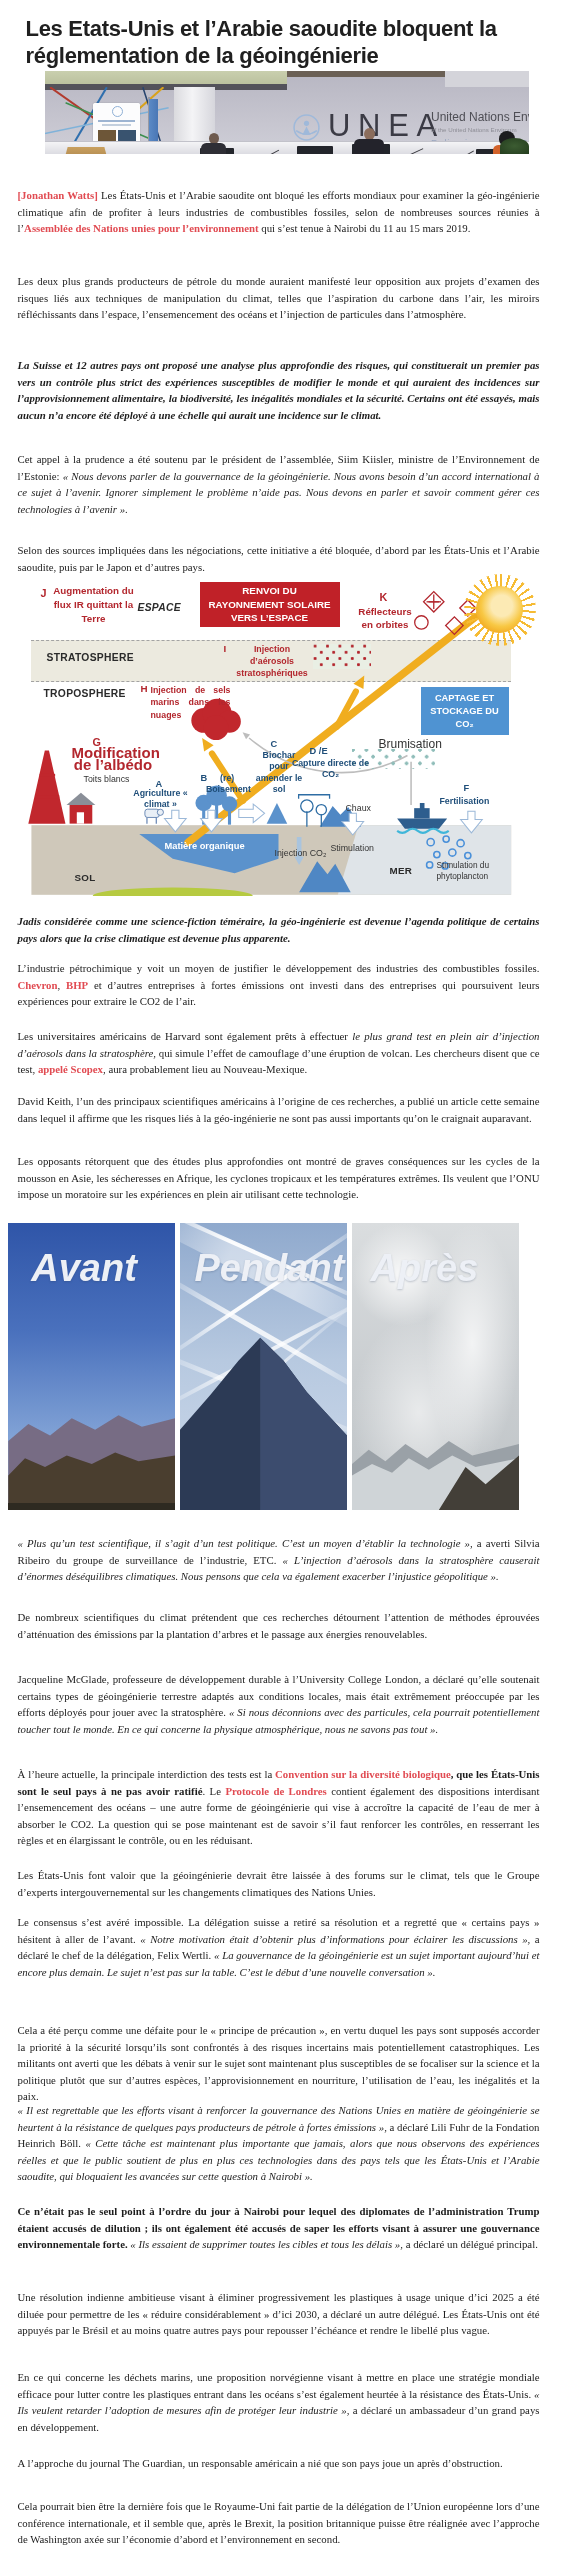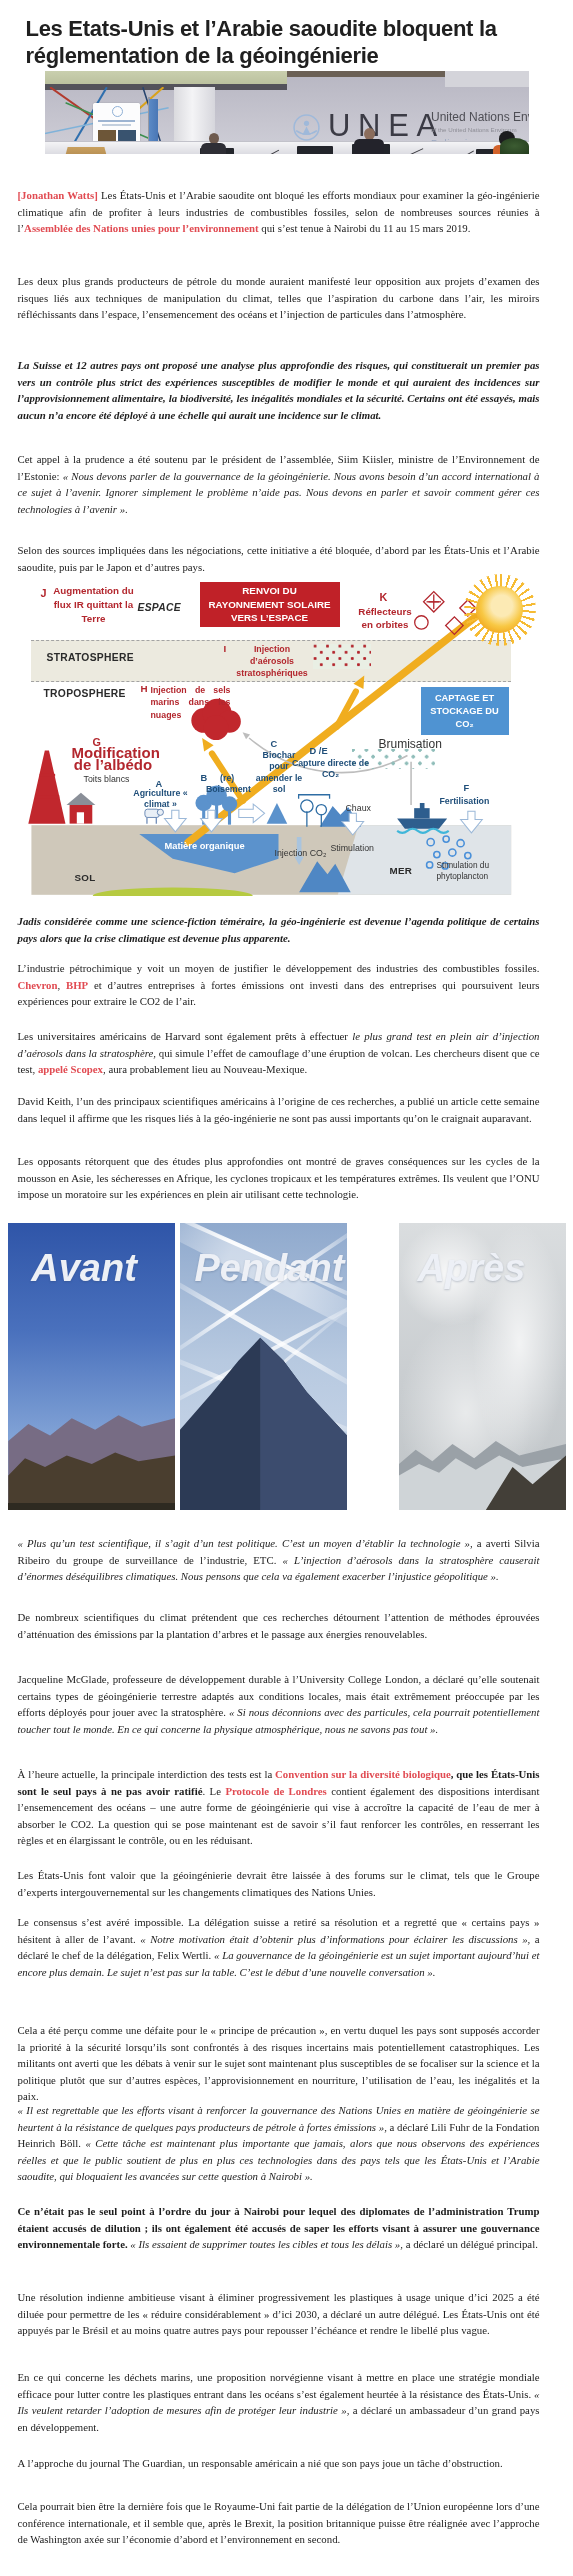--- a/index.html
+++ b/index.html
@@ -83,21 +83,21 @@
     background-image:radial-gradient(#8fbdb9 1.5px,transparent 1.8px),radial-gradient(#8fbdb9 1.5px,transparent 1.8px);
     background-size:13.4px 13.4px;background-position:1px 1px,7.7px 7.7px;}
   .sun{position:absolute;left:446px;top:-6.2px;width:72px;height:72px;border-radius:50%;
     background:repeating-conic-gradient(#f6bb33 0 4deg,rgba(246,187,51,0) 4deg 13deg);}
   .sun .core{position:absolute;left:12.4px;top:12.4px;width:47px;height:47px;border-radius:50%;
     background:radial-gradient(circle at 55% 42%,#fceab4 0 28%,#f8c844 55%,#f1a51d 80%);}
   
   .sky{position:absolute;top:1223px;width:167px;height:287px;overflow:hidden;}
   #sky-avant{left:8.3px;background:linear-gradient(180deg,#2f55a8,#4a71bd 38%,#7d9fd4 72%,#a9c0e2);}
   #sky-pendant{left:180px;background:linear-gradient(180deg,#8fa9cd,#b7c9e0 48%,#cdd9ea);}
-  #sky-apres{left:352px;background:linear-gradient(180deg,#dadddf,#caced1 52%,#bfc4c7);margin-left:47px;}
+  #sky-apres{left:352px;background:linear-gradient(180deg,#dadddf,#caced1 52%,#bfc4c7);}
   .sky-label{position:absolute;top:24px;font-family:"Liberation Sans",sans-serif;
     font-style:italic;font-weight:700;font-size:38px;color:#edf0f6;text-shadow:0 0.5px 2.1px rgba(40,60,90,.25);}
   .mtn{position:absolute;left:0;bottom:0;width:100%;height:100%;}
   .av-far{background:#776c84;clip-path:polygon(0 76%,12% 70%,25% 74%,38% 68%,52% 72%,66% 67%,80% 71%,100% 68%,100% 100%,0 100%);}
   .av-near{background:#4a3e2f;clip-path:polygon(0 88%,10% 82%,22% 85%,35% 81%,50% 84%,64% 80%,78% 83%,100% 81%,100% 100%,0 100%);}
   .av-base{position:absolute;left:0;bottom:0;width:100%;height:7.2px;background:#2e2a21;}
   .trail{position:absolute;width:150%;left:-25%;
     background:linear-gradient(90deg,rgba(255,255,255,0),rgba(255,255,255,.95) 35%,rgba(255,255,255,.95) 65%,rgba(255,255,255,0));}
   .pd-mtn{background:#2c3a55;clip-path:polygon(0 100%,0 72%,18% 60%,35% 48%,48% 40%,62% 48%,76% 59%,100% 74%,100% 100%);}
   .pd-face{background:#3c4c6e;clip-path:polygon(48% 40%,62% 48%,76% 59%,100% 74%,100% 100%,48% 100%);}
@@ -331,17 +331,17 @@
       <p class="para" style="top: 1609px;"><span class="run-n">De nombreux scientifiques du climat prétendent que ces recherches détournent l’attention de méthodes éprouvées d’atténuation des émissions par la plantation d’arbres et le passage aux énergies renouvelables.</span></p>
       <p class="para" style="top: 1671px;"><span class="run-n">Jacqueline McGlade, professeure de développement durable à l’University College London, a déclaré qu’elle soutenait certains types de géoingénierie terrestre adaptés aux conditions locales, mais était extrêmement préoccupée par les efforts déployés pour jouer avec la stratosphère. </span><span class="run-i">« Si nous déconnions avec des particules, cela pourrait potentiellement toucher tout le monde. En ce qui concerne la physique atmosphérique, nous ne savons pas tout ».</span></p>
       <p class="para" style="top: 1766px;"><span class="run-n">À l’heure actuelle, la principale interdiction des tests est la </span><span class="run-r">Convention sur la diversité biologique</span><span class="run-b">, que les États-Unis sont le seul pays à ne pas avoir ratifié</span><span class="run-n">. Le </span><span class="run-r">Protocole de Londres</span><span class="run-n"> contient également des dispositions interdisant l’ensemencement des océans – une autre forme de géoingénierie qui vise à accroître la capacité de l’eau de mer à absorber le CO2. La question qui se pose maintenant est de savoir s’il faut renforcer les contrôles, en resserrant les règles et en élargissant le contrôle, ou en les réduisant.</span></p>
       <p class="para" style="top: 1867px;"><span class="run-n">Les États-Unis font valoir que la géoingénierie devrait être laissée à des forums sur le climat, tels que le Groupe d’experts intergouvernemental sur les changements climatiques des Nations Unies.</span></p>
       <p class="para" style="top: 1914px;"><span class="run-n">Le consensus s’est avéré impossible. La délégation suisse a retiré sa résolution et a regretté que « certains pays » hésitent à aller de l’avant. </span><span class="run-i">« Notre motivation était d’obtenir plus d’informations pour éclairer les discussions »</span><span class="run-n">, a déclaré le chef de la délégation, Felix Wertli. </span><span class="run-i">« La gouvernance de la géoingénierie est un sujet important aujourd’hui et encore plus demain. Le sujet n’est pas sur la table. C’est le début d’une nouvelle conversation ».</span></p>
       <p class="para" style="top: 2022px;"><span class="run-n">Cela a été perçu comme une défaite pour le « principe de précaution », en vertu duquel les pays sont supposés accorder la priorité à la sécurité lorsqu’ils sont confrontés à des risques incertains mais potentiellement catastrophiques. Les militants ont averti que les débats à venir sur le sujet sont maintenant plus susceptibles de se focaliser sur la science et la politique plutôt que sur d’autres espèces, l’approvisionnement en nourriture, l’utilisation de l’eau, les inégalités et la paix.</span></p>
       <p class="para" style="top: 2102px;"><span class="run-i">« Il est regrettable que les efforts visant à renforcer la gouvernance des Nations Unies en matière de géoingénierie se heurtent à la résistance de quelques pays producteurs de pétrole à fortes émissions »</span><span class="run-n">, a déclaré Lili Fuhr de la Fondation Heinrich Böll. </span><span class="run-i">« Cette tâche est maintenant plus importante que jamais, alors que nous observons des expériences réelles et que le public soutient de plus en plus ces technologies dans des pays tels que les États-Unis et l’Arabie saoudite, qui bloquaient les avancées sur cette question à Nairobi ».</span></p>
       <p class="para" style="top: 2203px;"><span class="run-b">Ce n’était pas le seul point à l’ordre du jour à Nairobi pour lequel des diplomates de l’administration Trump étaient accusés de dilution ; ils ont également été accusés de saper les efforts visant à assurer une gouvernance environnementale forte.</span><span class="run-n"> </span><span class="run-i">« Ils essaient de supprimer toutes les cibles et tous les délais »</span><span class="run-n">, a déclaré un délégué principal.</span></p>
       <p class="para" style="top: 2289px;"><span class="run-n">Une résolution indienne ambitieuse visant à éliminer progressivement les plastiques à usage unique d’ici 2025 a été diluée pour permettre de les « réduire considérablement » d’ici 2030, a déclaré un autre délégué. Les États-Unis ont été appuyés par le Brésil et au moins quatre autres pays pour repousser l’échéance et rendre le libellé plus vague.</span></p>
       <p class="para" style="top: 2369px;"><span class="run-n">En ce qui concerne les déchets marins, une proposition norvégienne visant à mettre en place une stratégie mondiale efficace pour lutter contre les plastiques entrant dans les océans s’est également heurtée à la résistance des États-Unis. </span><span class="run-i">« Ils veulent retarder l’adoption de mesures afin de protéger leur industrie »</span><span class="run-n">, a déclaré un ambassadeur d’un grand pays en développement.</span></p>
-      <p class="para" style="top: 2455px;"><span class="run-n">A l’approche du journal The Guardian, un responsable américain a nié que son pays joue un tâche d’obstruction.</span></p>
+      <p class="para" style="top: 2455px;"><span class="run-n">A l’approche du journal The Guardian, un responsable américain a nié que son pays joue un après d’obstruction.</span></p>
       <p class="para" style="top: 2498px;"><span class="run-n">Cela pourrait bien être la dernière fois que le Royaume-Uni fait partie de la délégation de l’Union européenne lors d’une conférence internationale, et il semble que, après le Brexit, la position britannique puisse être réalignée avec l’approche de Washington axée sur l’économie d’abord et l’environnement en second.</span></p>
     </div>
 </div>
 
 
 </body></html>

